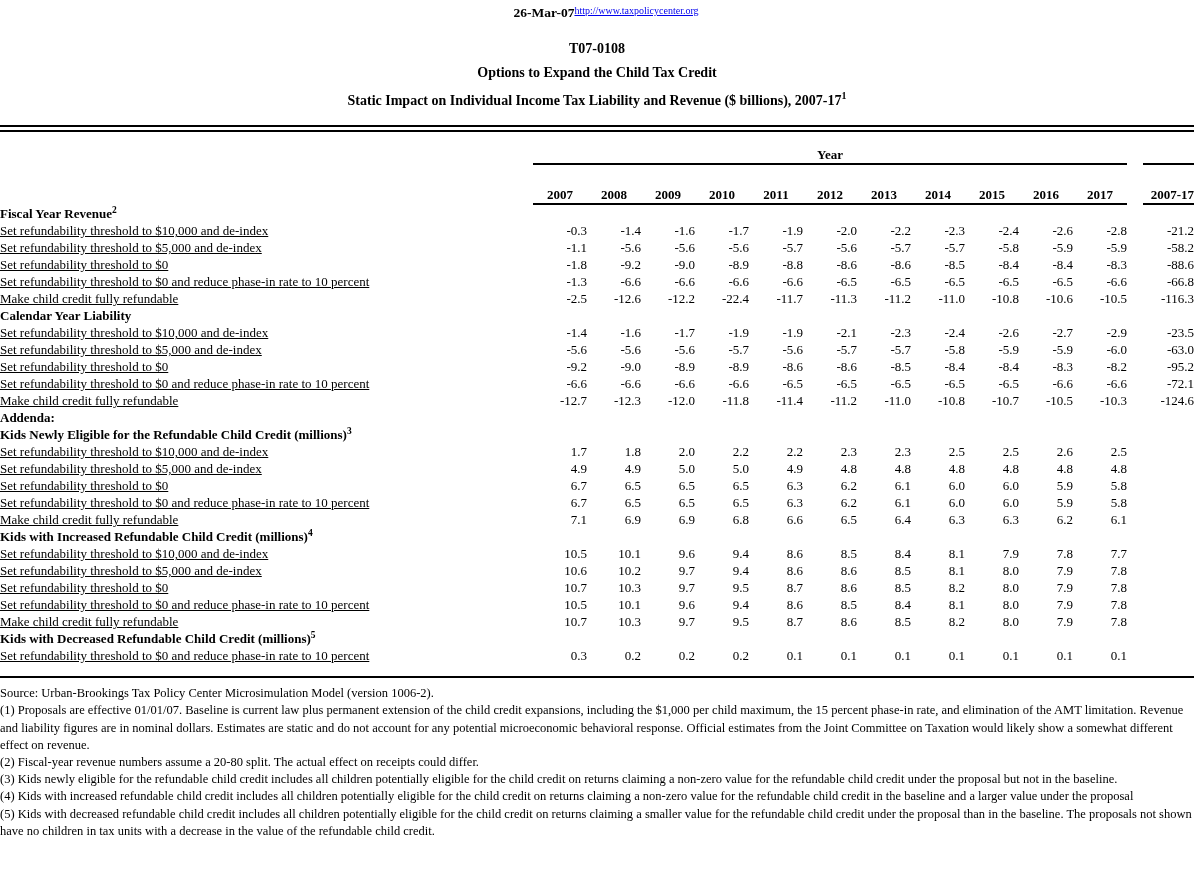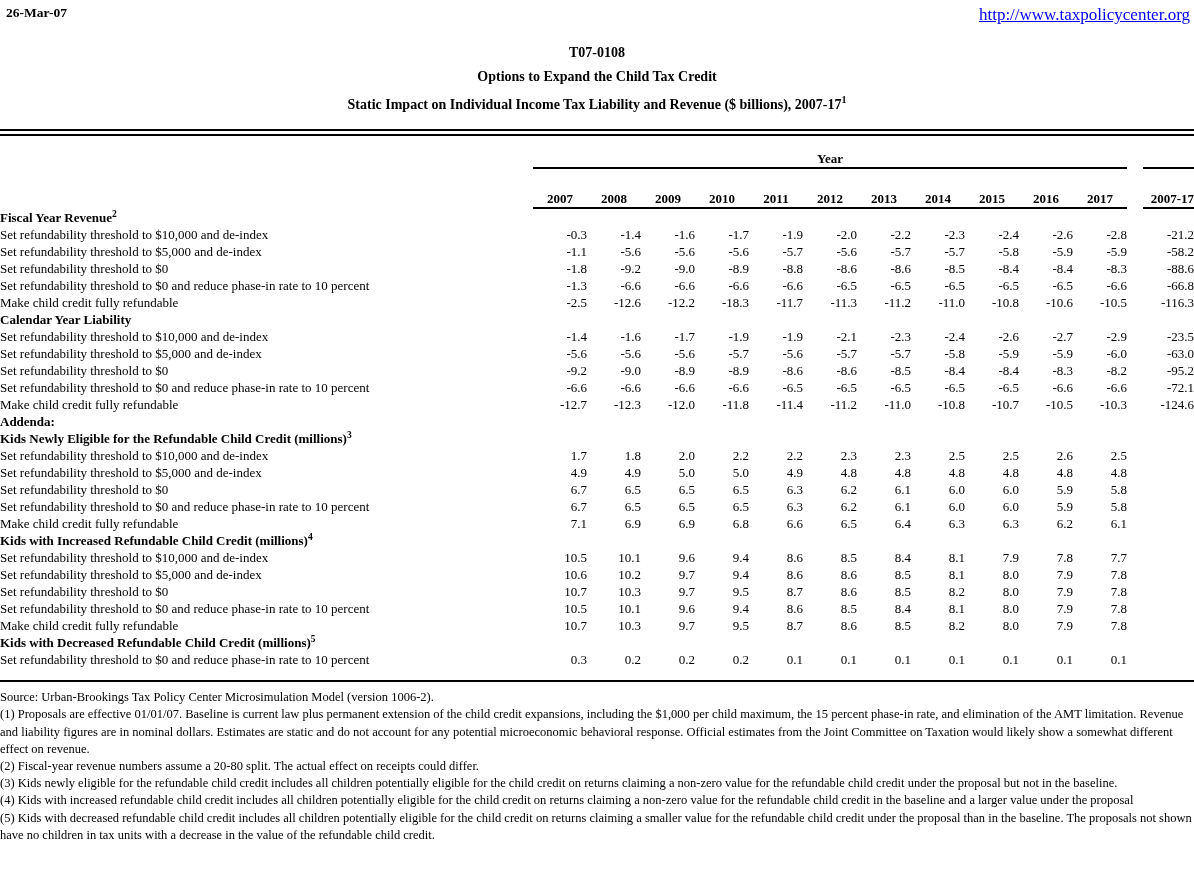--- a/index.html
+++ b/index.html
@@ -5,44 +5,44 @@
   * { box-sizing: border-box; }
   html, body { margin: 0; padding: 0; }
   body {
     width: 1194px; height: 886px; overflow: hidden;
     background: #ffffff; color: #000000;
     font-family: "Liberation Serif", serif;
     font-size: 13px;
   }
   .page { width: 1194px; height: 886px; position: relative; }
 
-  .top-bar { display: flex; justify-content: space-between; align-items: flex-start; padding: 5px 4px 0 6px; }
+  .top-bar { display: flex; justify-content: center; align-items: flex-start; padding: 5px 4px 0 22px; }
   .doc-date { font-weight: bold; font-size: 13.5px; }
-  .site-link { color: #0000ee; text-decoration: underline; font-size: 17px; }
+  .site-link { color: #0000ee; text-decoration: underline; font-size: 10px; }
 
   .titles { text-align: center; margin-top: 16px; font-weight: bold; font-size: 14px; line-height: 23.5px; }
   .titles sup { font-size: 10px; }
 
   .double-rule { margin-top: 13px; height: 7px; border-top: 2px solid #000; border-bottom: 2px solid #000; }
 
   table.data { border-collapse: collapse; table-layout: fixed; width: 1194px; margin-top: 6px; }
   table.data td { padding: 0; font-size: 13px; line-height: 17px; vertical-align: bottom; overflow: hidden; white-space: nowrap; }
 
   td.year-span { border-bottom: 2px solid #000; text-align: center; font-weight: bold; height: 26px; padding-bottom: 3px; }
   td.total-span-top { border-bottom: 2px solid #000; height: 26px; }
   td.year-head { border-bottom: 2px solid #000; text-align: center; font-weight: bold; height: 28px; padding-bottom: 4px; }
   td.total-head { border-bottom: 2px solid #000; text-align: right; font-weight: bold; height: 40px; padding-bottom: 4px; padding-right: 2px; }
   td.spacer { border: none; }
 
   td.section-heading { font-weight: bold; }
   td.gap-first { padding-top: 9px; }
   td.gap-normal { padding-top: 16px; }
   td.gap-none { padding-top: 0; }
   td.indent { padding-left: 7px; }
-  td.row-label { padding-left: 25px; }
+  td.row-label { padding-left: 25px; text-decoration: underline; }
   td.val { text-align: right; padding-right: 4px; }
   td.total-val { text-align: right; padding-right: 11px; }
   .hsup { font-size: 9.5px; vertical-align: super; line-height: 0; }
 
   .bottom-rule { border-top: 2px solid #000; margin-top: 12px; }
 
   .footnotes { margin-top: 7px; padding: 0 2px 0 0; font-size: 12.5px; line-height: 17.2px; }
   .footnotes p { margin: 0; }
   .footnotes p.clip { white-space: nowrap; overflow: hidden; }
 </style>
@@ -171,21 +171,21 @@
           <td class="val">-6.5</td>
           <td class="val">-6.6</td>
           <td class="spacer"></td>
           <td class="total-val">-66.8</td>
         </tr>
         <tr>
           <td class="row-label">Make child credit fully refundable</td>
           <td class="val">-2.5</td>
           <td class="val">-12.6</td>
           <td class="val">-12.2</td>
-          <td class="val">-18.3</td>
+          <td class="val">-22.4</td>
           <td class="val">-11.7</td>
           <td class="val">-11.3</td>
           <td class="val">-11.2</td>
           <td class="val">-11.0</td>
           <td class="val">-10.8</td>
           <td class="val">-10.6</td>
           <td class="val">-10.5</td>
           <td class="spacer"></td>
           <td class="total-val">-116.3</td>
         </tr>

